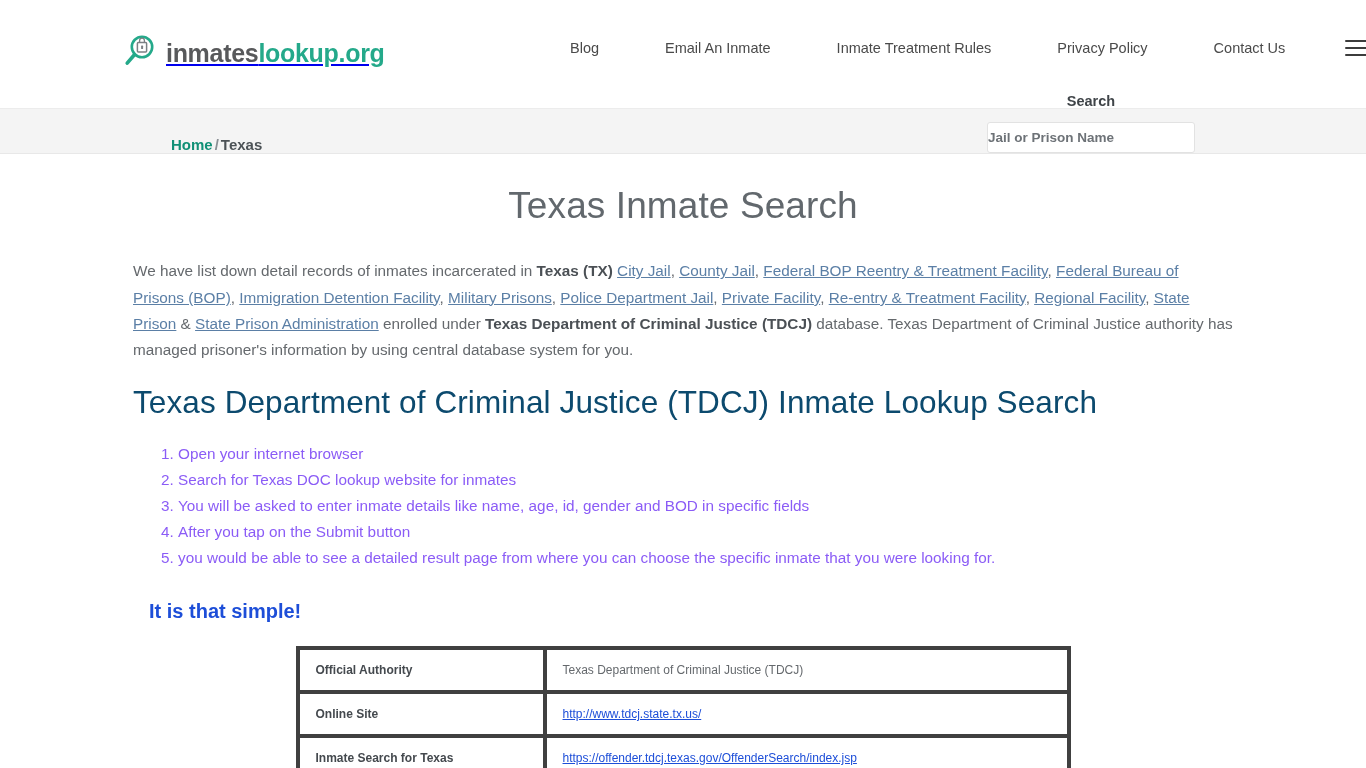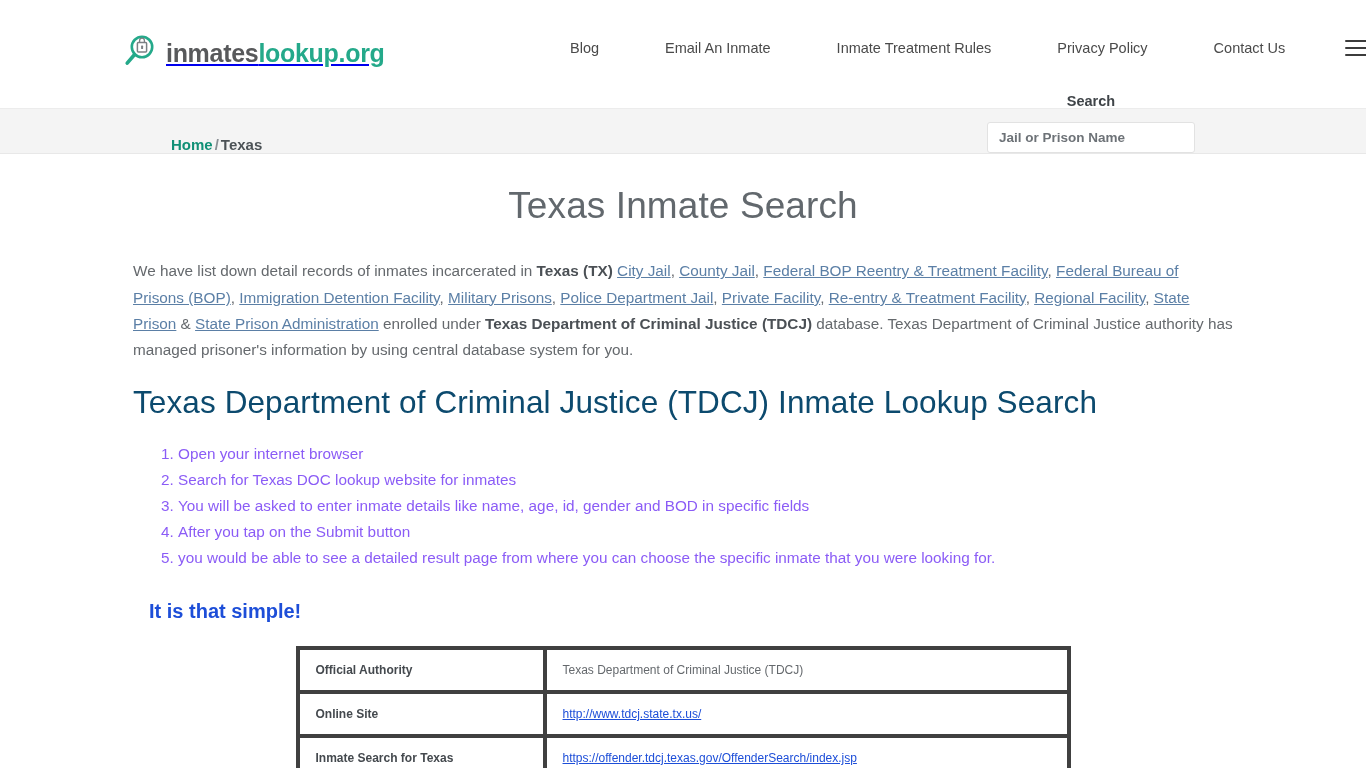--- a/index.html
+++ b/index.html
@@ -101,21 +101,21 @@
     font-size: 14.5px;
     font-weight: bold;
     color: #3f4448;
   }
   .search-input {
     width: 208px;
     height: 31px;
     border: 1px solid #e2e2e2;
     border-radius: 3px;
     background: #fff;
-    padding: 0 11px;
+    padding: 0 0;
     font-family: "Liberation Sans", sans-serif;
     font-size: 13.5px;
     font-weight: bold;
     color: #55595d;
     outline: none;
   }
   .search-input::placeholder { color: #6d7277; font-weight: bold; opacity: 1; }
 
   
   .content {

